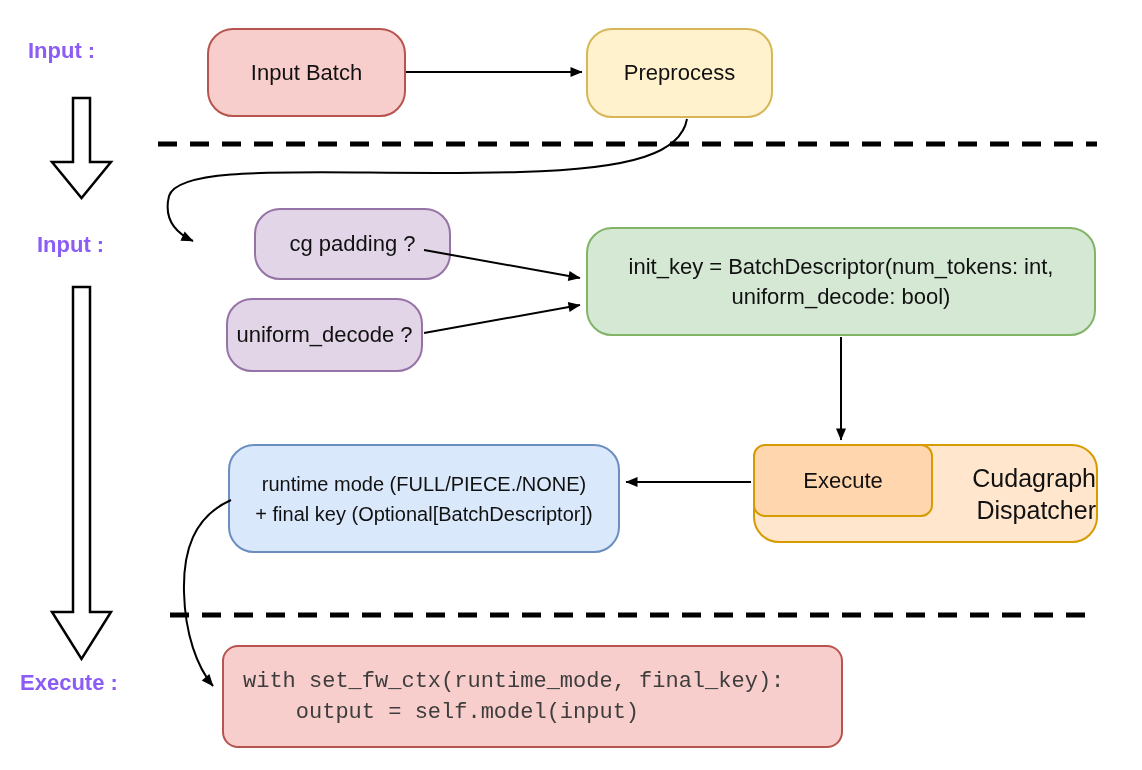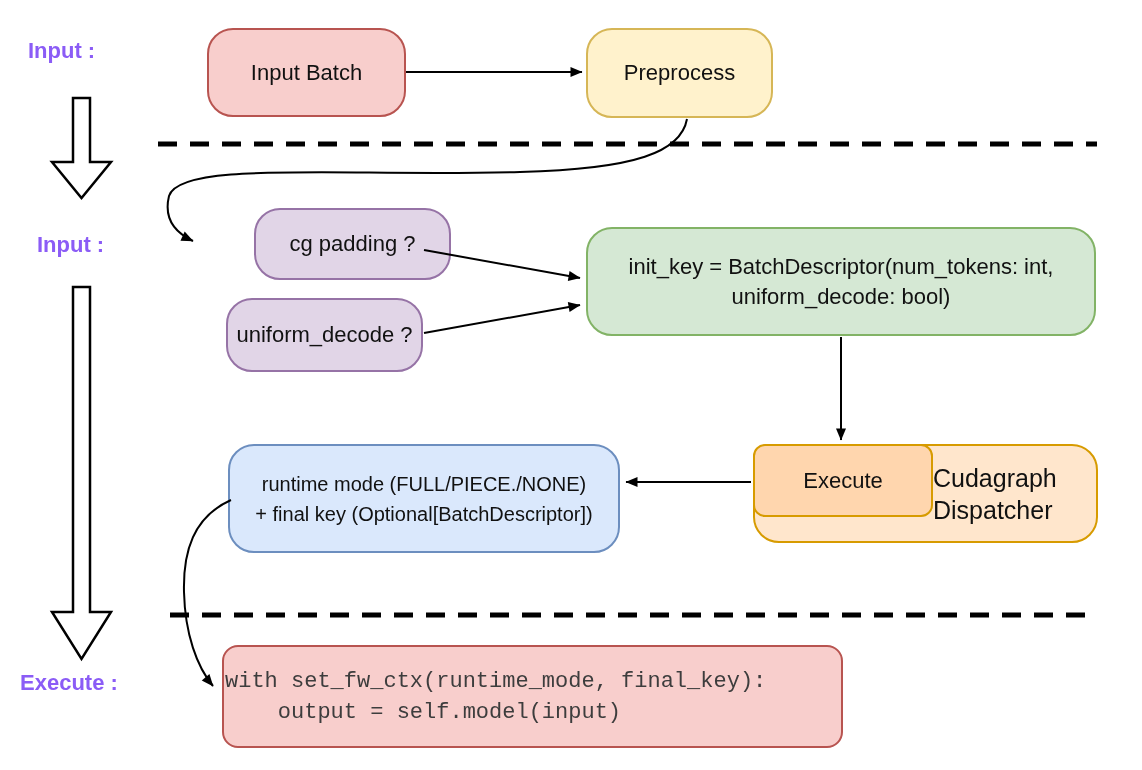--- a/index.html
+++ b/index.html
@@ -25,24 +25,24 @@
 
   #input-batch{left:207px;top:28px;width:199px;height:89px;}
   #preprocess{left:586px;top:28px;width:187px;height:90px;}
   #cg-padding{left:226px;top:208px;width:197px;height:72px;margin-left:28px;}
   #uniform-decode{left:226px;top:298px;width:197px;height:74px;}
   #init-key{left:586px;top:227px;width:510px;height:109px;line-height:30px;}
   #runtime{left:228px;top:444px;width:392px;height:109px;font-size:20px;line-height:30px;z-index:1;text-align:right;}
   #dispatcher-outer{left:753px;top:444px;width:345px;height:99px;z-index:1;}
   #dispatch-inner{left:753px;top:444px;width:180px;height:73px;border-radius:12px;font-size:22px;z-index:2;}
   #dispatcher-label{position:absolute;left:933px;top:444px;width:163px;height:99px;z-index:2;
-    display:flex;flex-direction:column;align-items:flex-start;justify-content:center;
+    display:flex;flex-direction:column;align-items:flex-end;justify-content:center;
     font-size:25px;line-height:32px;text-align:center;}
   #code-box{left:222px;top:645px;width:621px;height:103px;border-radius:16px;
-    align-items:flex-start;padding-left:1px;font-family:"Liberation Mono", monospace;
+    align-items:flex-start;padding-left:19px;font-family:"Liberation Mono", monospace;
     font-size:22px;line-height:31px;color:#3d3d3d;text-align:left;}
   #code-box .line{white-space:pre;}
 
   #label-input{left:28px;top:38px;}
   #label-plan{left:37px;top:232px;}
   #label-execute{left:20px;top:670px;}
 </style>
 </head>
 <body>
 

